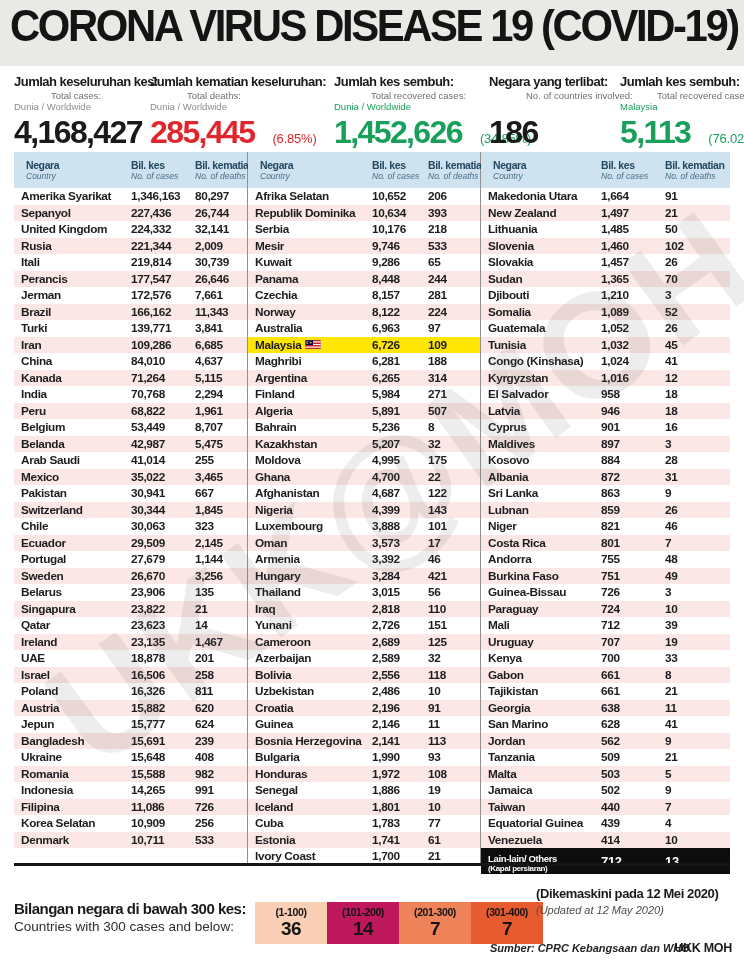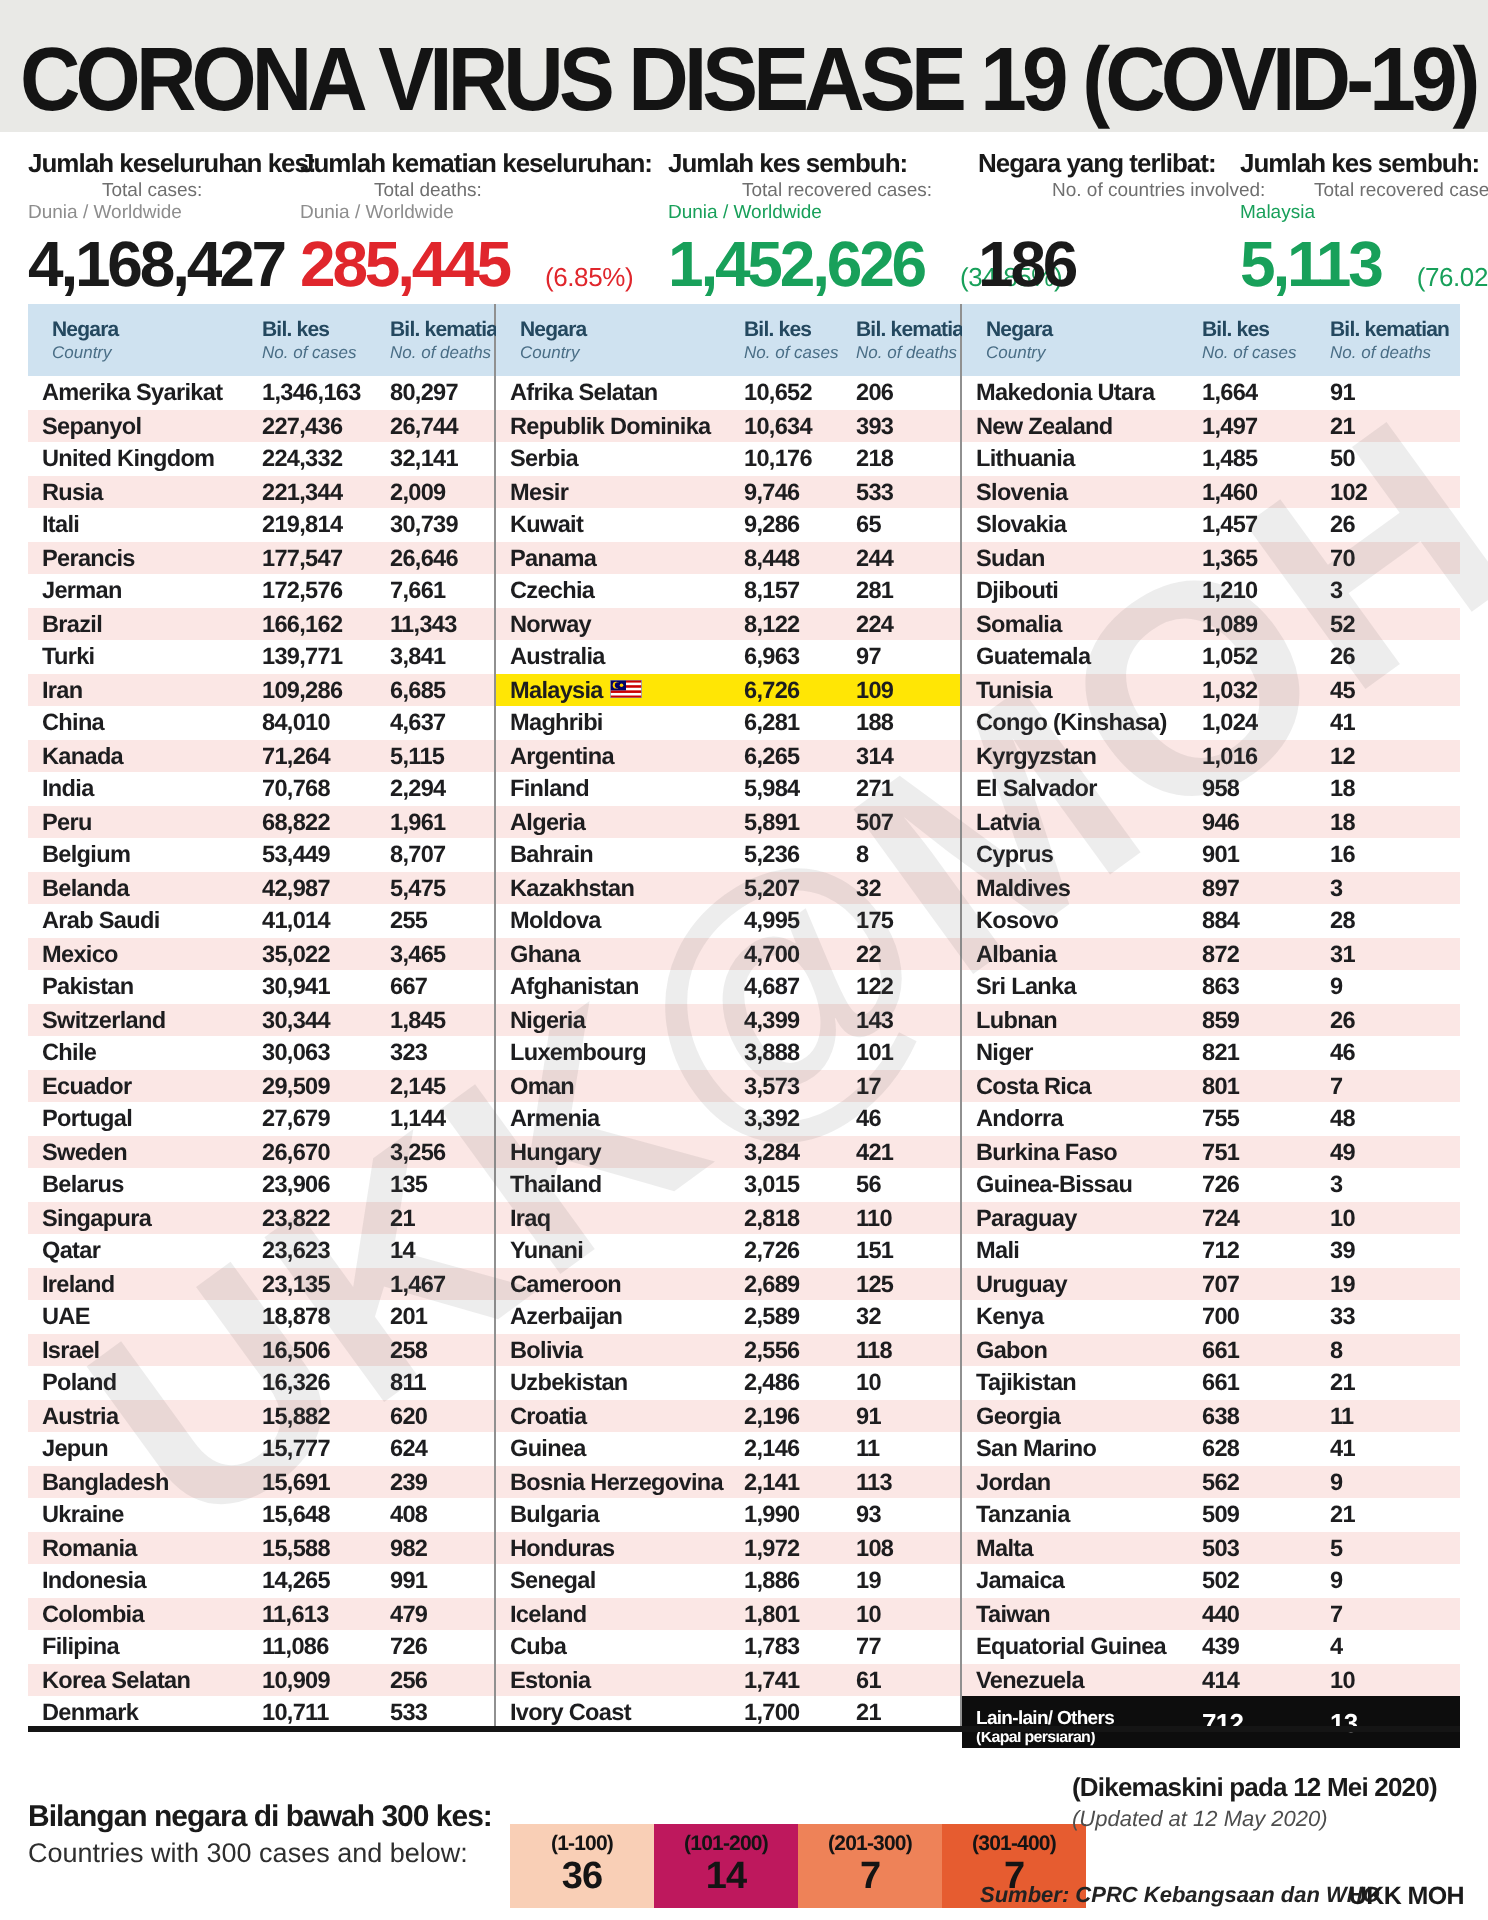--- a/index.html
+++ b/index.html
@@ -1,21 +1,21 @@
 <!DOCTYPE html>
 <html><head>
 <meta charset="utf-8">
 <style>
   * { margin:0; padding:0; box-sizing:border-box; }
   html,body { background:#ffffff; }
   .page { position:relative; width:744px; height:960px; background:#fff; overflow:hidden;
           font-family:"Liberation Sans", sans-serif; color:#1a1a1a; }
 
   
-  .titlebar { height:66px; background:#e9e9e6; display:flex; align-items:flex-end; padding:0 6px 0 10px; }
+  .titlebar { height:66px; background:#e9e9e6; display:flex; align-items:flex-start; padding:0 6px 0 10px; }
   .titlebar h1 { font-size:45px; font-weight:900; letter-spacing:-2.6px; white-space:nowrap;
                  transform:scaleX(0.93); transform-origin:left center; color:#141414; }
 
   
   .stats { position:relative; height:86px; }
   .stat { position:absolute; top:8px; }
   .s-my { font-size:13px; font-weight:800; letter-spacing:-0.5px; white-space:nowrap; color:#191919; }
   .s-en { font-size:9.5px; color:#6f6f6f; margin-top:1px; white-space:nowrap;margin-left:37px; }
   .s-scope { font-size:9.5px; height:12px; white-space:nowrap; }
   .s-val { font-size:32px; font-weight:800; letter-spacing:-1.6px; margin-top:1px; white-space:nowrap; }
@@ -48,21 +48,21 @@
   .flag { display:inline-flex; line-height:0; }
   .wm { position:absolute; left:-20px; top:270px; width:760px; text-align:center; z-index:5;
         font-size:148px; font-weight:900; letter-spacing:2px; color:rgba(95,95,95,0.11);
         transform:rotate(-36deg); pointer-events:none; }
 
   
   .footer { position:relative; height:96px; }
   .f-label { position:absolute; left:14px; top:36px; }
   .f-label-my { font-size:15px; font-weight:800; letter-spacing:-0.5px; white-space:nowrap; }
   .f-label-en { font-size:13.5px; color:#2e2e2e; margin-top:2px; white-space:nowrap; }
-  .legend-cells { position:absolute; left:255px; top:48px; display:flex; }
+  .legend-cells { position:absolute; left:255px; top:38px; display:flex; }
   .lcell { width:72px; height:42px; text-align:center; padding-top:4px; }
   .lrange { font-size:10.5px; font-weight:700; letter-spacing:-0.4px; color:#141414; }
   .lcount { font-size:19px; font-weight:800; letter-spacing:-0.5px; color:#141414; }
   .f-updated { position:absolute; left:536px; top:22px; }
   .fu-my { font-size:13px; font-weight:800; letter-spacing:-0.4px; white-space:nowrap; }
   .fu-en { font-size:11px; font-style:italic; color:#4d4d4d; margin-top:3px; white-space:nowrap; }
   .f-source { position:absolute; left:490px; top:78px; font-size:11px; font-style:italic; font-weight:700; color:#222; white-space:nowrap; }
   .f-brand { position:absolute; right:12px; top:77px; font-size:12.5px; font-weight:800; letter-spacing:-0.3px;padding-left:40px; }
 </style>
 </head>
@@ -416,27 +416,20 @@
           </div>
 
           <div class="row">
             <span class="cell name">
               <span class="cname">Indonesia</span>
             </span>
             <span class="cell">14,265</span>
             <span class="cell">991</span>
           </div>
 
-          <div class="row">
-            <span class="cell name">
-              <span class="cname">Colombia</span>
-            </span>
-            <span class="cell">11,613</span>
-            <span class="cell">479</span>
-          </div>
 
           <div class="row">
             <span class="cell name">
               <span class="cname">Filipina</span>
             </span>
             <span class="cell">11,086</span>
             <span class="cell">726</span>
           </div>
 
           <div class="row">

